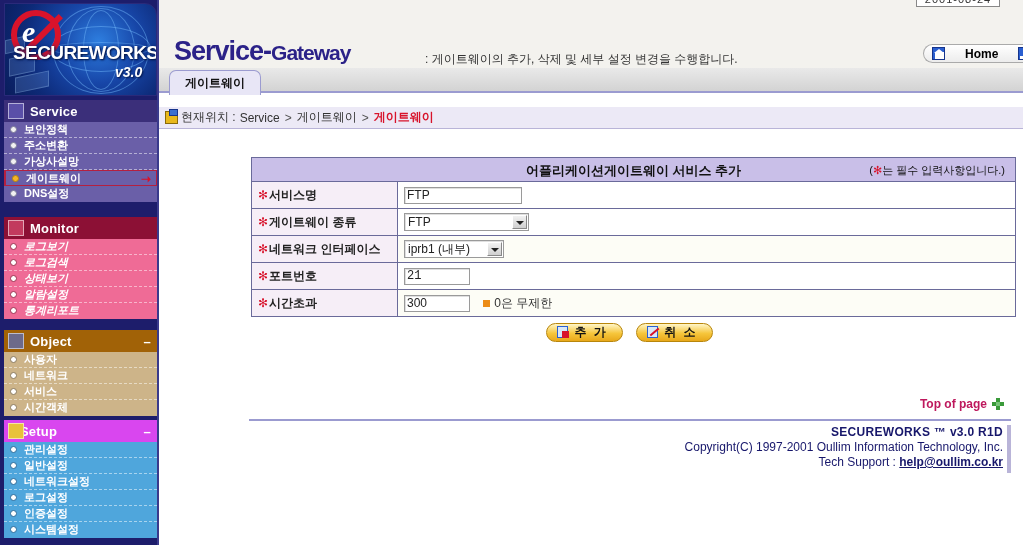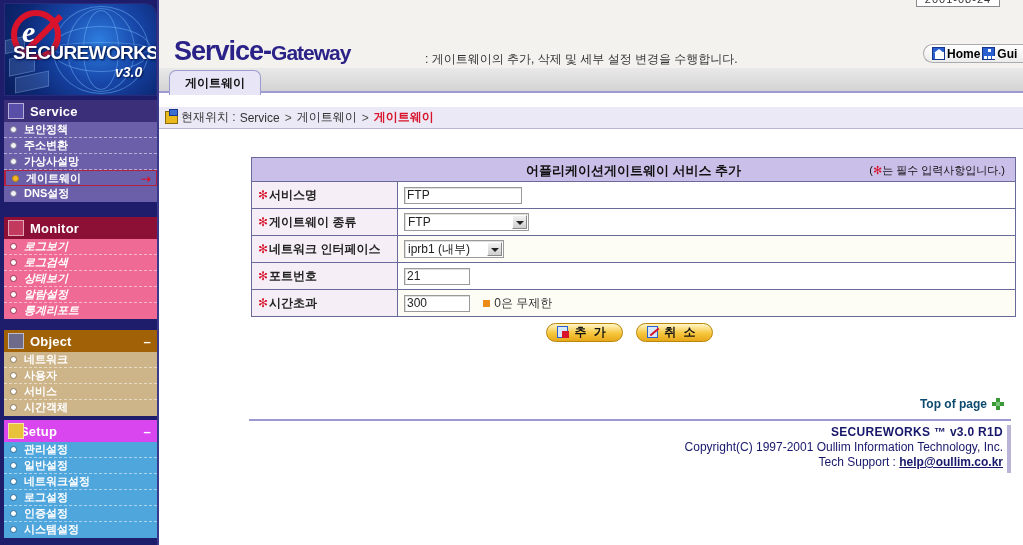--- a/index.html
+++ b/index.html
@@ -172,21 +172,21 @@
     position: absolute; left: 266px; top: 51px;
     font: 12px "Liberation Sans", "DejaVu Sans", sans-serif; color: #333;
     white-space: nowrap;
   }
   #homebar {
     position: absolute; right: 0px; top: 44px;
     height: 19px;
     border: 1px solid #aaa; border-right: none;
     border-radius: 10px 0 0 10px;
     background: linear-gradient(#ffffff, #ececec);
-    display: flex; align-items: center; gap: 2px;
+    display: flex; align-items: center; gap: 20px;
     padding: 0 12px 0 8px; overflow: hidden; max-width: 100px;
   }
   .hico {
     width: 13px; height: 13px; flex: 0 0 auto;
     background: #2a5fd0; border: 1px solid #16348c;
     position: relative;
   }
   .hico.home:after {
     content: ""; position: absolute; left: 2px; top: 4px;
     width: 9px; height: 7px; background: #ffffff;
@@ -279,21 +279,21 @@
   .val-cell { padding-left: 6px !important; background: #ffffff; height: 27px; }
   .val-cell.alt { background: #fdfdf6; }
   .ti {
     border: 1px solid #9a9a9a; background: #ffffff;
     font: 12px "Liberation Sans", "DejaVu Sans", sans-serif; color: #222;
     height: 17px; line-height: 15px; padding: 0 2px;
     display: inline-block; vertical-align: middle;
     box-shadow: inset 1px 1px 0 #dfdfdf;
   }
   #in-svcname { width: 118px; }
-  #in-port { width: 66px; }
+  #in-port { width: 66px; font-family: Liberation Mono, monospace; }
   #in-timeout { width: 66px; }
   .sel {
     border: 1px solid #9a9a9a; background: #ffffff;
     font: 12px "Liberation Sans", "DejaVu Sans", sans-serif; color: #222;
     height: 18px; line-height: 16px; padding: 0 18px 0 3px;
     display: inline-block; vertical-align: middle; position: relative;
     box-shadow: inset 1px 1px 0 #dfdfdf;
   }
   .sel .arw {
     position: absolute; right: 1px; top: 1px; width: 15px; height: 14px;
@@ -338,21 +338,21 @@
     content: ""; position: absolute; right: -2px; bottom: -1px;
     width: 7px; height: 7px; background: #d8132b;
   }
   .obtn .bico.no:after {
     content: ""; position: absolute; left: 1px; top: 4px;
     width: 11px; height: 2px; background: #d8132b; transform: rotate(-40deg);
   }
 
   #topofpage {
     position: absolute; right: 18px; top: 302px;
-    font: bold 12px "Liberation Sans", sans-serif; color: #0c4a6e;
+    font: bold 12px "Liberation Sans", sans-serif; color: #be185d;
     white-space: nowrap;
   }
   #topofpage .tpicon {
     display: inline-block; width: 13px; height: 11px; margin-left: 5px;
     vertical-align: -1px; position: relative;
   }
   #topofpage .tpicon:before {
     content: ""; position: absolute; left: 4px; top: 0;
     width: 4px; height: 4px; background: #3a9a3a;
     box-shadow: -4px 4px 0 #3a9a3a, 4px 4px 0 #3a9a3a, 0 4px 0 #7ac47a, 0 8px 0 #3a9a3a;
@@ -461,25 +461,25 @@
 
     <div class="menu-group" id="grp-object">
       <div class="grp-head">
         <span class="gicon"></span>
         <span>Object</span>
         <span class="minus">–</span>
       </div>
       <ul class="grp-items">
         <li class="mi">
           <span class="bullet"></span>
+          <span>사용자</span>
+        </li>
+        <li class="mi">
+          <span class="bullet"></span>
           <span>네트워크</span>
-        </li>
-        <li class="mi">
-          <span class="bullet"></span>
-          <span>사용자</span>
         </li>
         <li class="mi">
           <span class="bullet"></span>
           <span>서비스</span>
         </li>
         <li class="mi">
           <span class="bullet"></span>
           <span>시간객체</span>
         </li>
       </ul>

